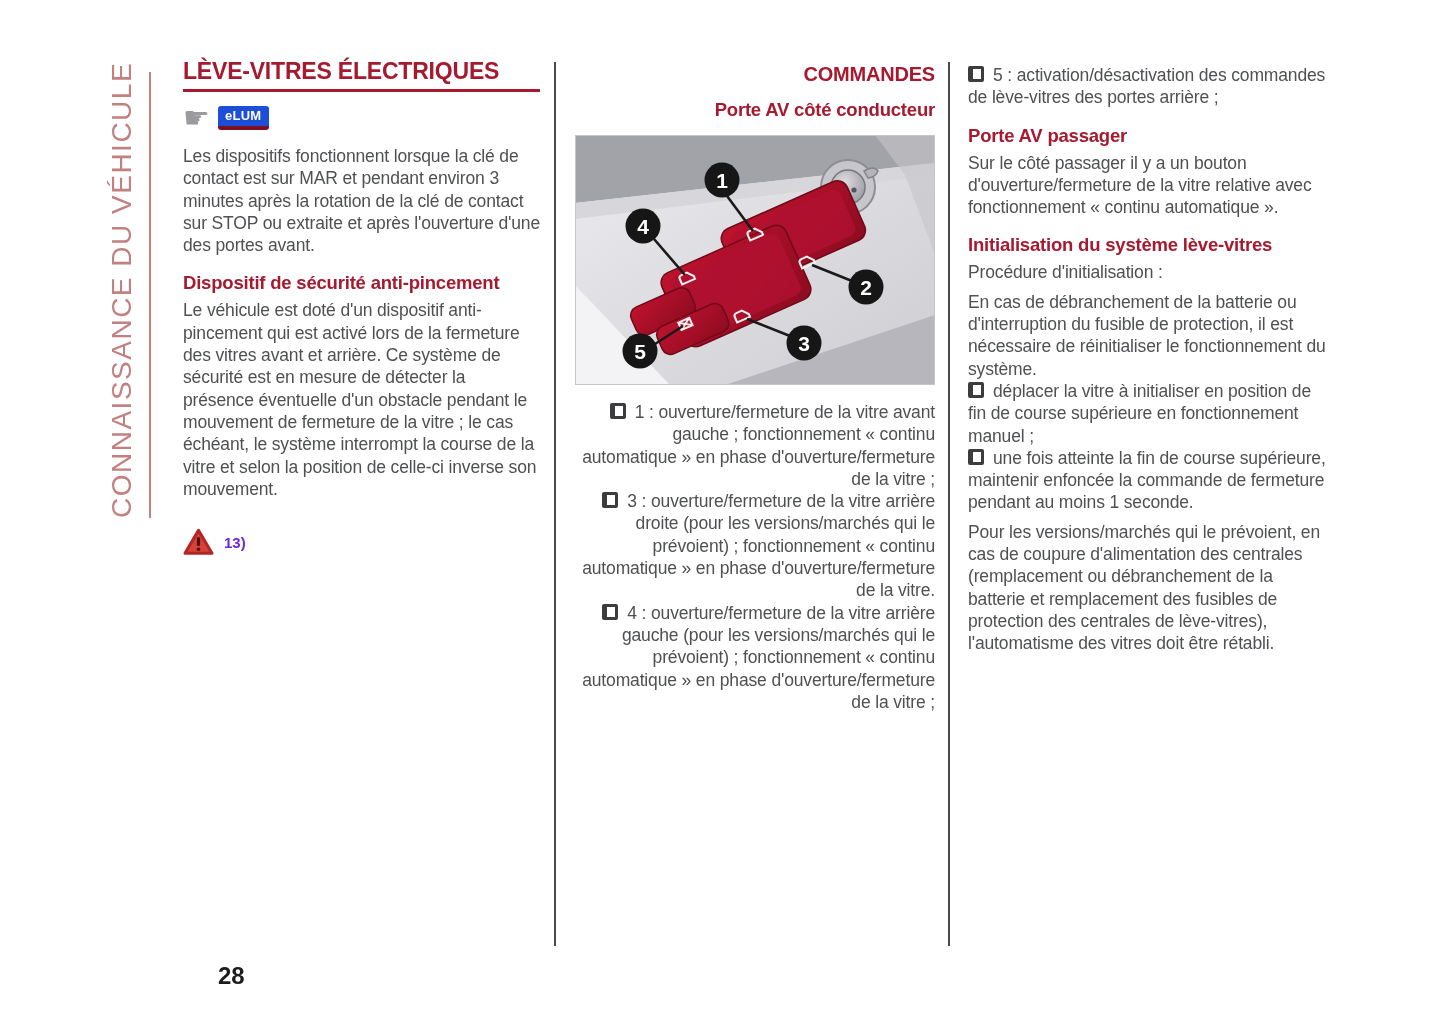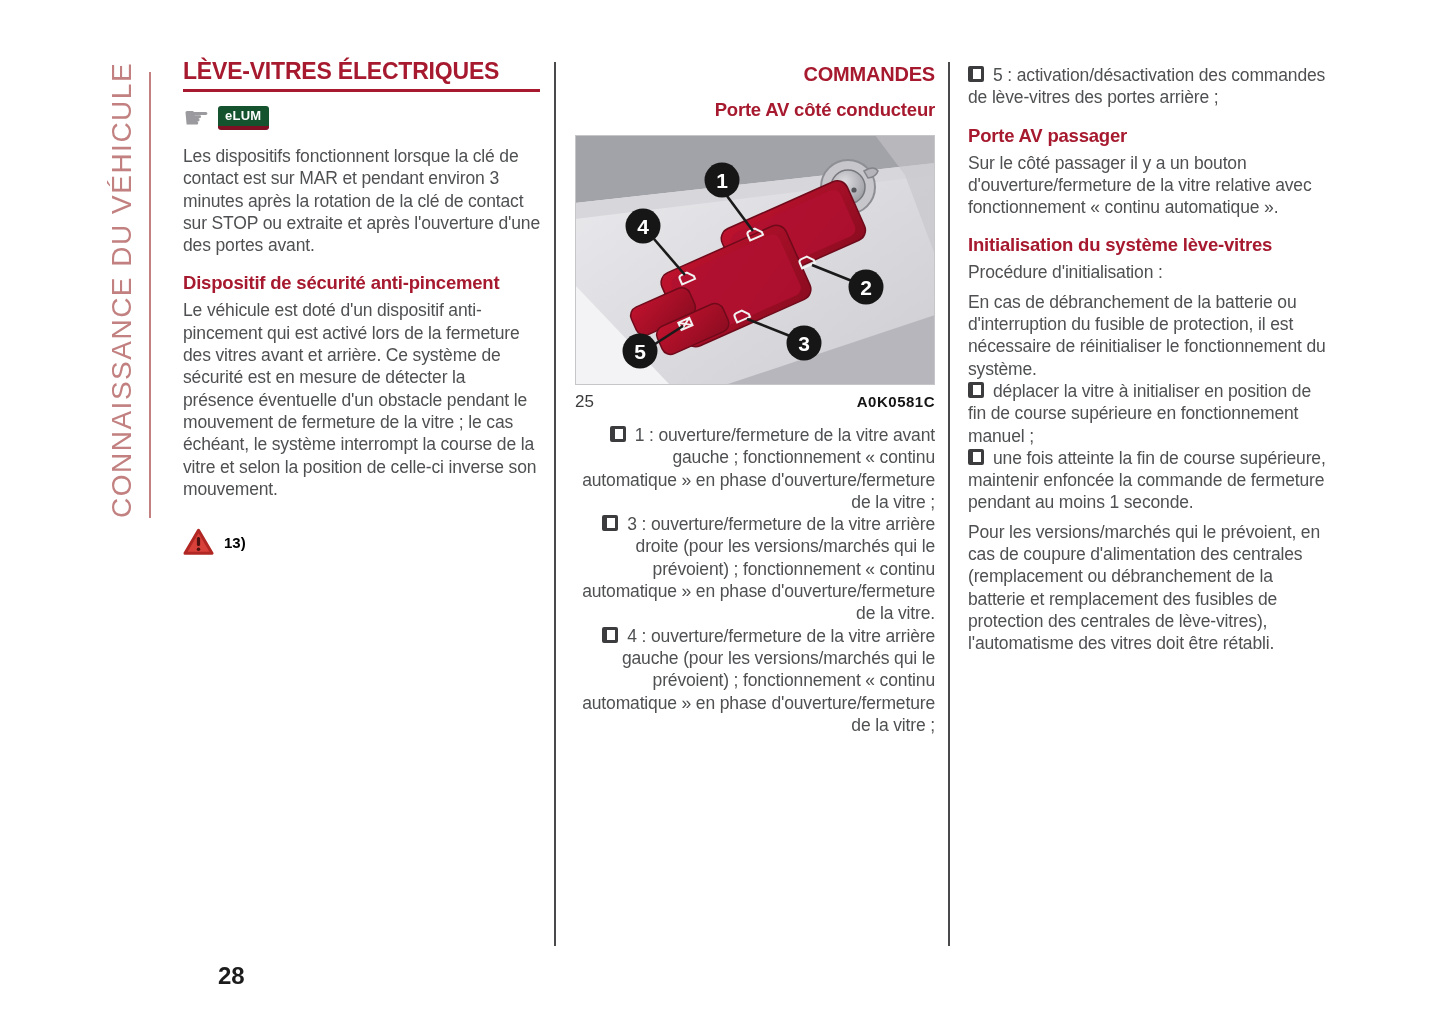--- a/index.html
+++ b/index.html
@@ -31,34 +31,34 @@
   .title{
     font-size:23px;font-weight:bold;color:#a6192e;margin:0;letter-spacing:-0.2px;
     padding-bottom:5px;border-bottom:3px solid #a6192e;line-height:26px;
   }
   .section{font-size:20px;font-weight:bold;color:#a6192e;margin:0;line-height:24px;letter-spacing:-0.2px;}
   .subhead{font-size:18.5px;font-weight:bold;color:#a6192e;margin:15px 0 5px 0;line-height:23px;letter-spacing:-0.2px;}
   
   .elum-row{margin-top:11px;height:30px;display:flex;align-items:center;}
   .hand{font-size:30px;color:#9b9b9f;line-height:26px;margin-right:8px;}
   .elum-badge{
-    display:inline-block;background:#14532d;color:#ffffff;font-weight:bold;
+    display:inline-block;background:#1d4ed8;color:#ffffff;font-weight:bold;
     font-size:13px;padding:2px 7px 3px 7px;border-radius:3px;
     border-bottom:4px solid #7d1022;letter-spacing:0.3px;
   }
   
   .sq{
     display:inline-block;width:8px;height:10px;border:3px solid #3c3c3e;border-left-width:5px;
     border-radius:2px;margin-right:9px;vertical-align:-1px;
   }
   .item{font-size:17.5px;line-height:22.3px;margin:0;letter-spacing:-0.15px;}
   .items{margin-top:12px;}
   
   .warn-row{margin-top:28px;display:flex;align-items:center;}
-  .warn-ref{font-weight:bold;font-size:15px;color:#000000;margin-left:10px;}
+  .warn-ref{font-weight:bold;font-size:15px;color:#6d28d9;margin-left:10px;}
   
   .figure-wrap{margin-top:14px;}
   .fig-caption{display:flex;justify-content:space-between;align-items:baseline;margin-top:3px;}
   .fig-num{font-size:17px;color:#3a3a3c;}
   .fig-code{font-size:15px;font-weight:bold;color:#141414;letter-spacing:0.5px;}
   
   .pagenum{position:absolute;left:183px;top:962px;font-size:24px;font-weight:bold;color:#1c1c1c;margin-left:35px;}
 </style>
 </head>
 <body>
@@ -188,24 +188,20 @@
               <circle cx="68" cy="91" r="17.5" fill="#161616"></circle>
               <text x="68" y="98.5">4</text>
             </g>
           <g>
               <circle cx="65" cy="216" r="17.5" fill="#161616"></circle>
               <text x="65" y="223.5">5</text>
             </g>
         </g>
         <rect x="0.5" y="0.5" width="359" height="249" fill="none" stroke="#c6c6ca"></rect>
       </svg>
-      <div class="fig-caption">
-        <span class="fig-num">25</span>
-        <span class="fig-code">A0K0581C</span>
-      </div>
     </div>
 
     <div class="items">
       <p class="item"><span class="sq"></span><span>1 : ouverture/fermeture de la vitre avant gauche ; fonctionnement « continu automatique » en phase d'ouverture/fermeture de la vitre ;</span></p>
       <p class="item"><span class="sq"></span><span>3 : ouverture/fermeture de la vitre arrière droite (pour les versions/marchés qui le prévoient) ; fonctionnement « continu automatique » en phase d'ouverture/fermeture de la vitre.</span></p>
       <p class="item"><span class="sq"></span><span>4 : ouverture/fermeture de la vitre arrière gauche (pour les versions/marchés qui le prévoient) ; fonctionnement « continu automatique » en phase d'ouverture/fermeture de la vitre ;</span></p>
     </div>
   </div>
 
   <div class="col col3">

